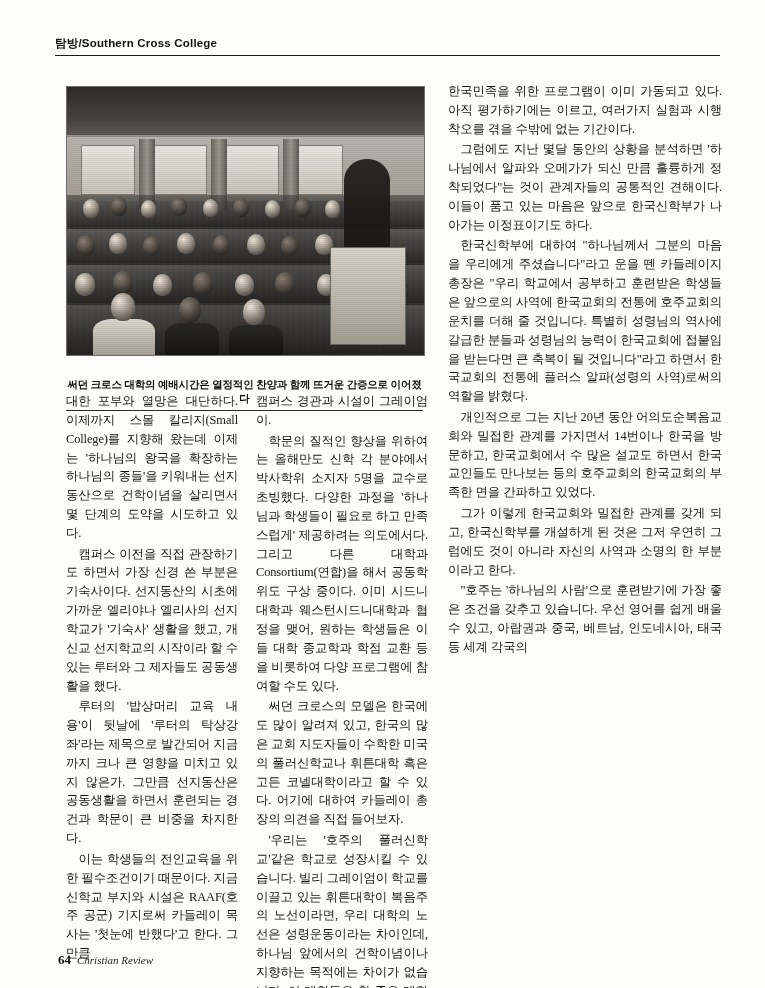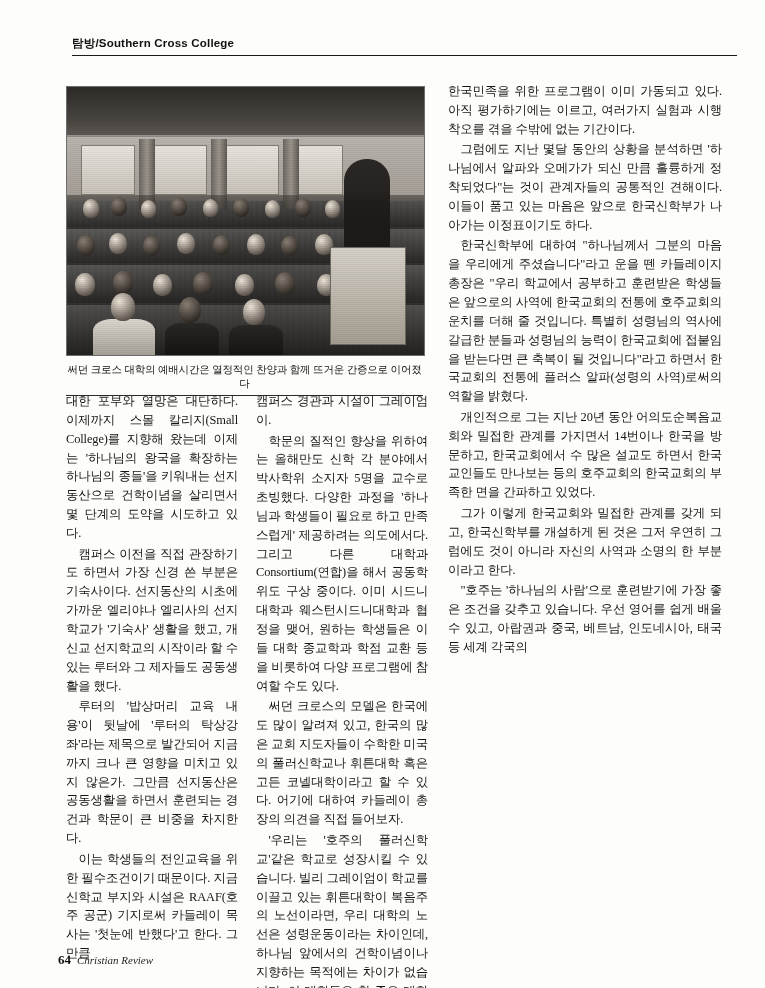--- a/index.html
+++ b/index.html
@@ -18,21 +18,21 @@
   .page {
     position: absolute;
     left: 0; top: 0;
     width: 765px;
     height: 988px;
     background: #fdfdfb;
   }
   
   .header {
     position: absolute;
-    left: 72px;
+    left: 55px;
     top: 36px;
     width: 665px;
   }
   .header-title {
     font-family: "Liberation Sans", sans-serif;
     font-weight: bold;
     font-size: 11.5px;
     letter-spacing: 0.2px;
     color: #111;
     padding-bottom: 4px;
@@ -136,24 +136,24 @@
     border: 1px solid #6e6960;
   }
   .ph-grain {
     position: absolute; inset: 0;
     background-image:
       repeating-linear-gradient(0deg, rgba(0,0,0,0.045) 0 1px, rgba(255,255,255,0.03) 1px 2px);
     mix-blend-mode: multiply;
     pointer-events: none;
   }
   .caption {
-    margin-top: 7px;
+    margin-top: 22px;
     font-family: "Liberation Sans", sans-serif;
     font-size: 10.5px;
-    font-weight: normal;
+    font-weight: bold;
     text-align: center;
     color: #111;
     letter-spacing: -0.2px;
   }
   .caption-rule {
     margin-top: 4px;
     border-bottom: 1px solid #2a2a2a;
     width: 100%;
   }
   

